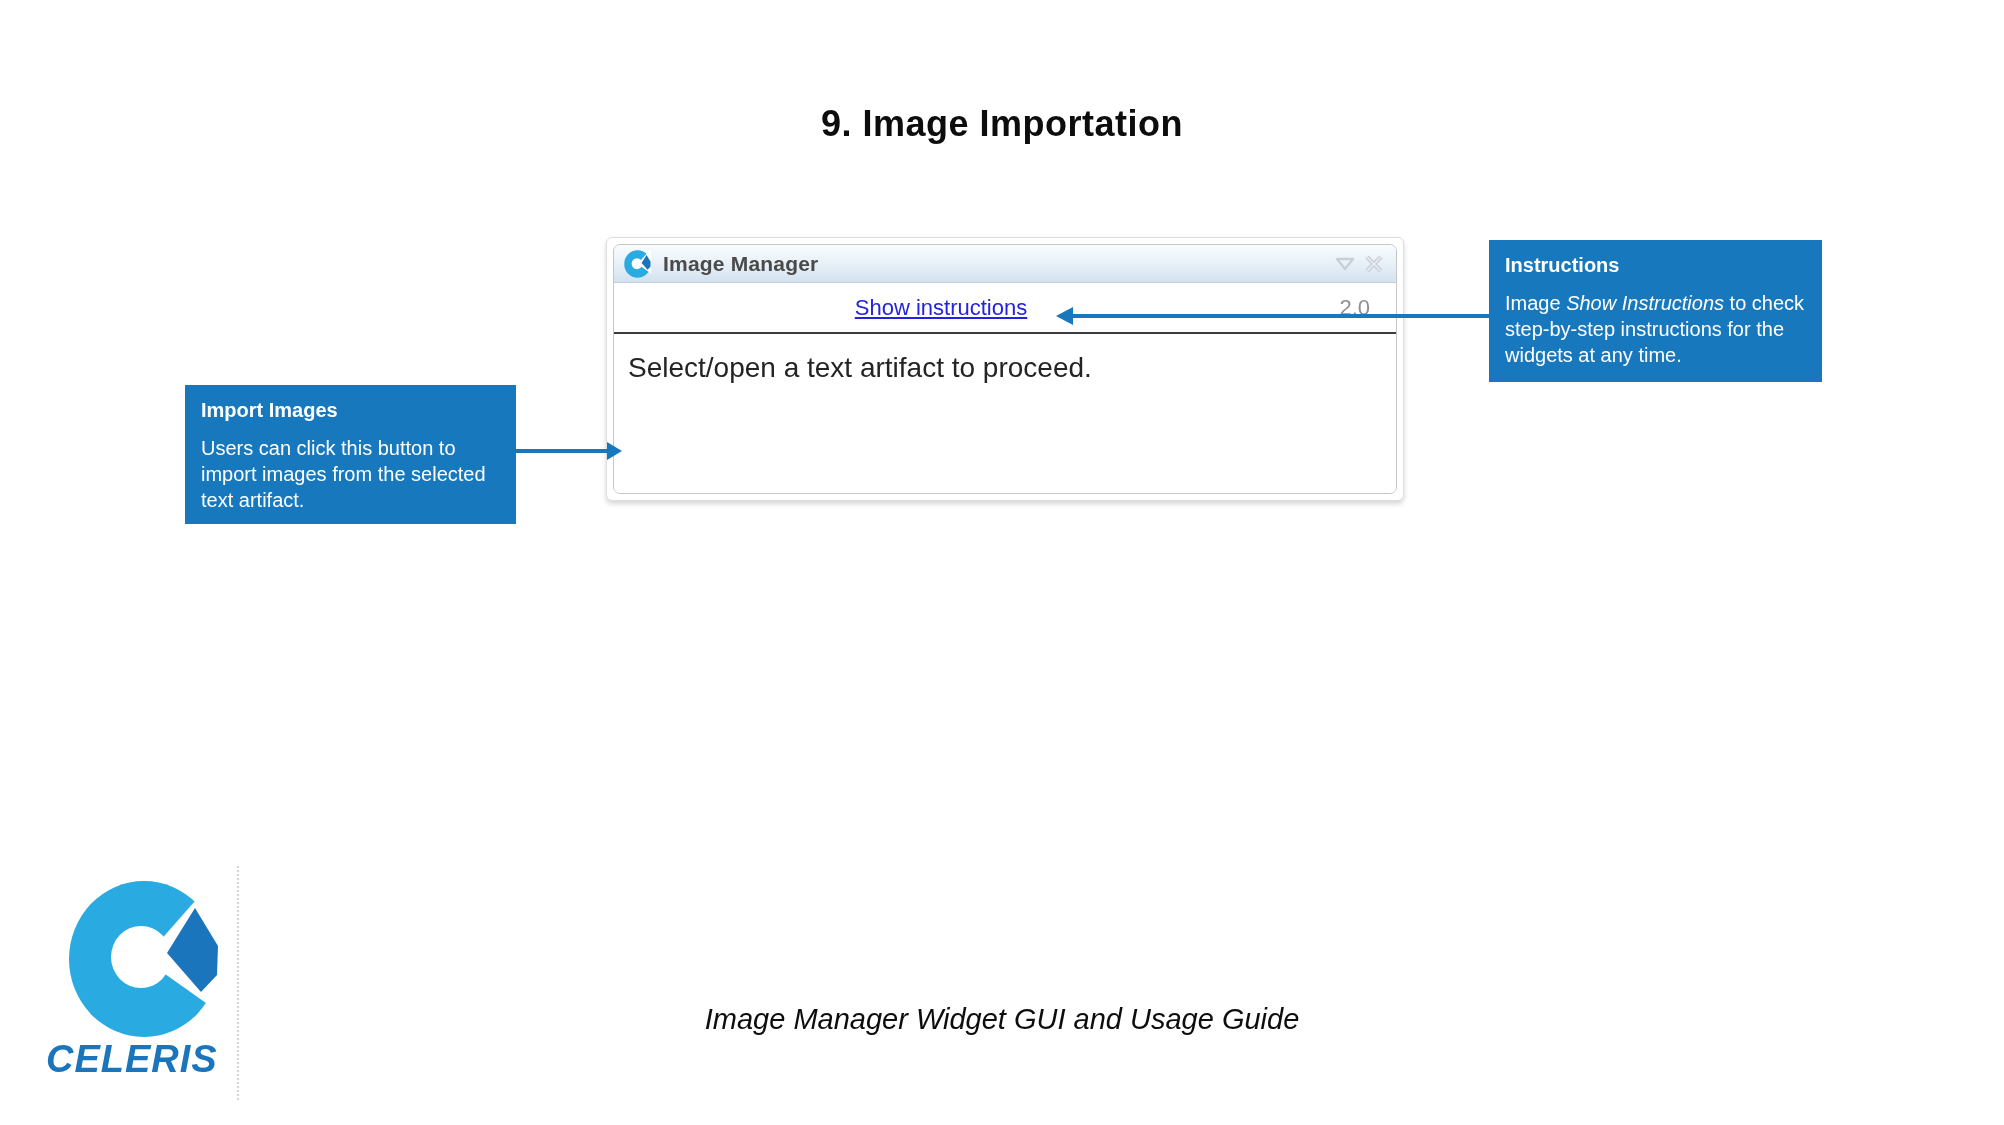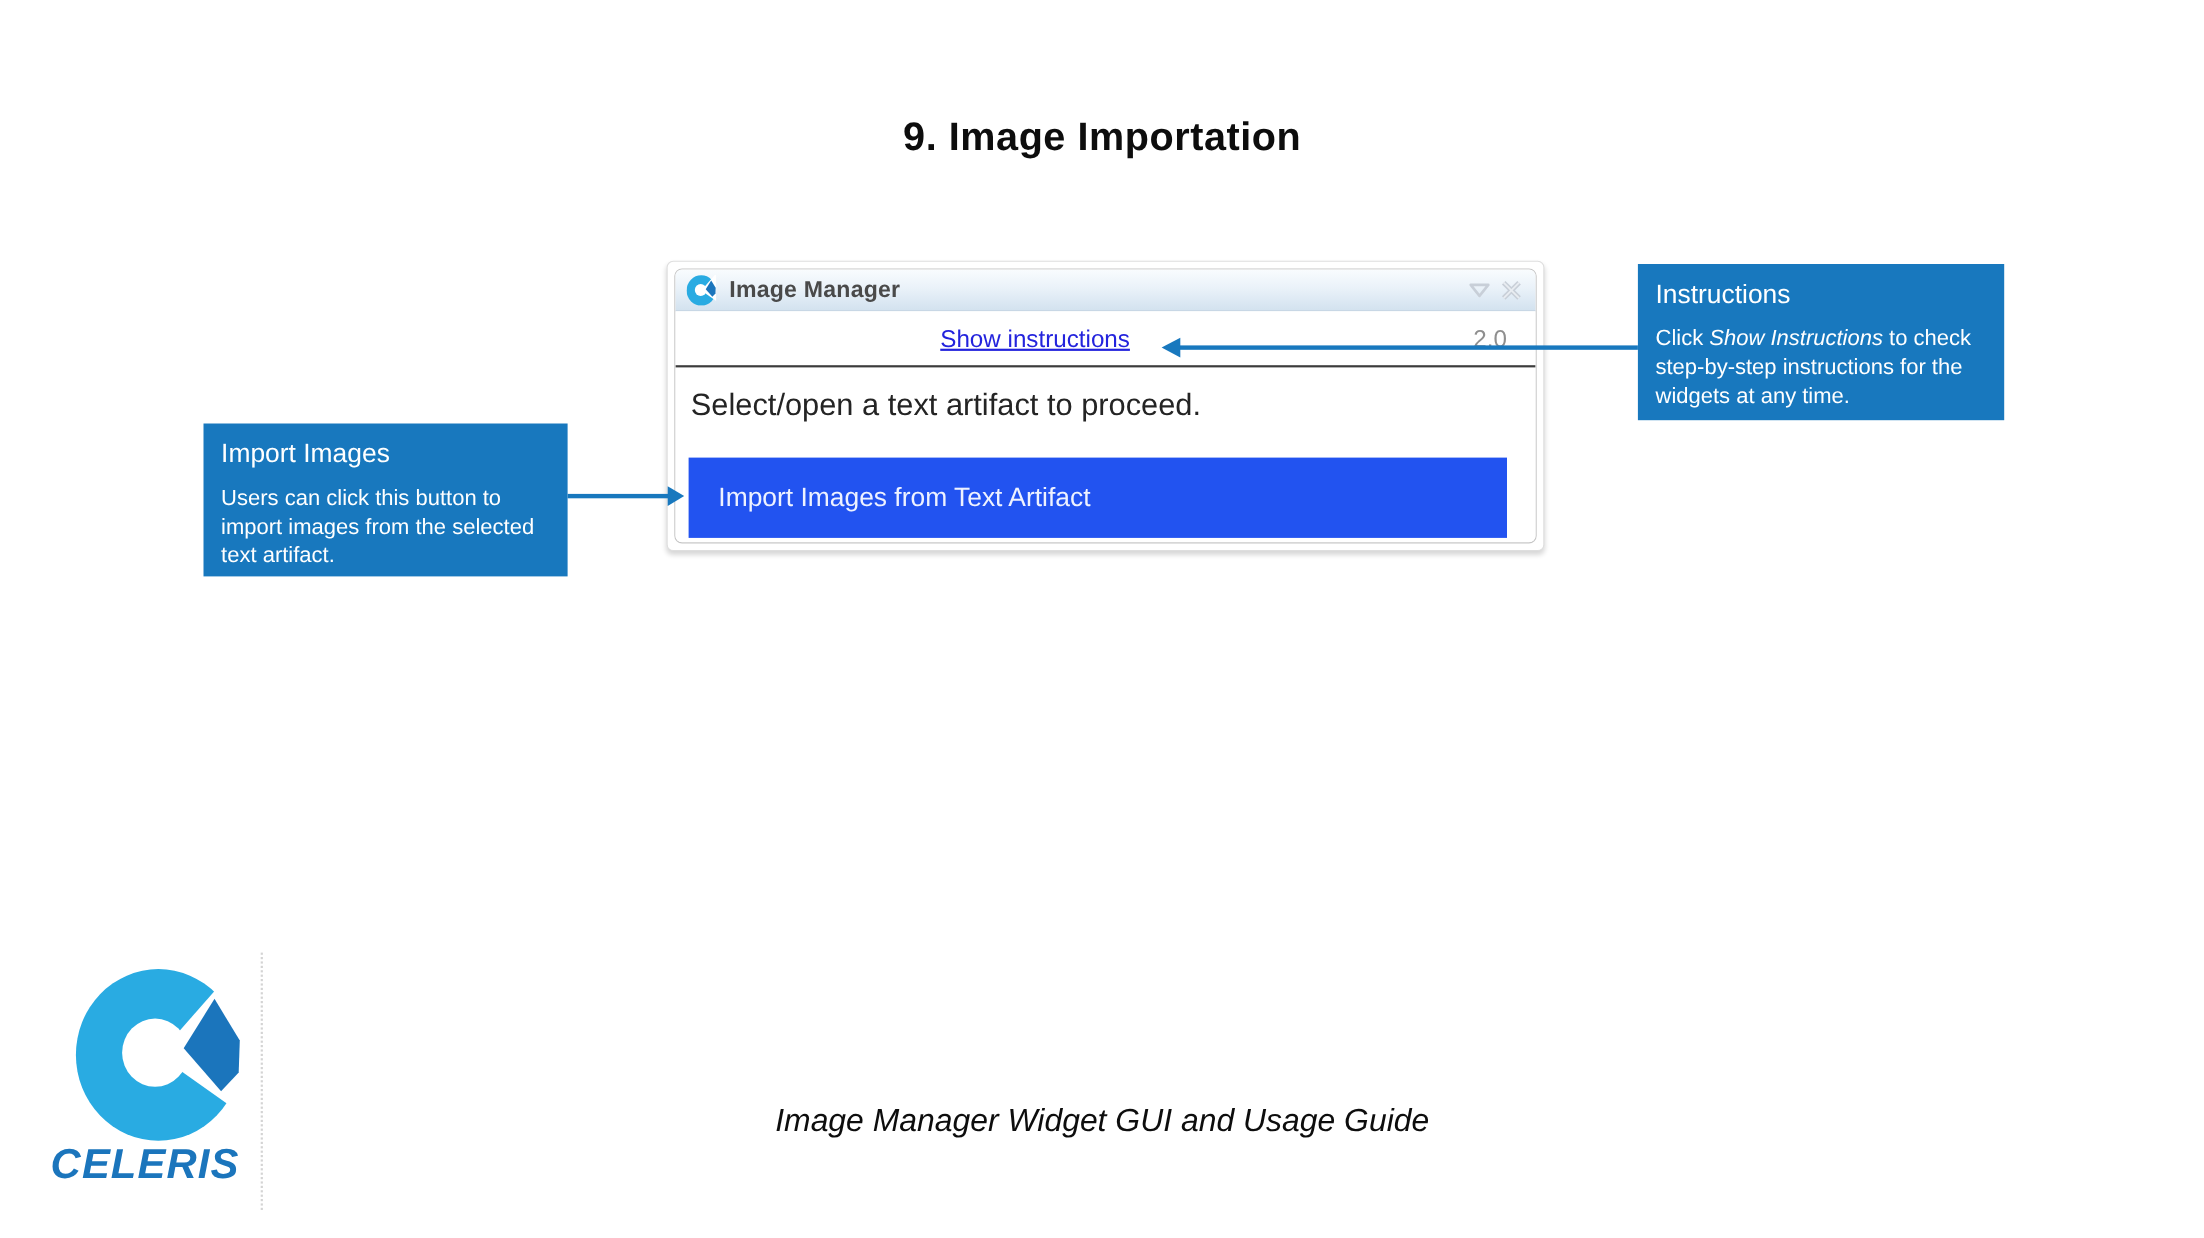--- a/index.html
+++ b/index.html
@@ -101,21 +101,21 @@
   
   .callout {
     position: absolute;
     background: #1878be;
     color: #ffffff;
     padding: 14px 16px;
     z-index: 3;
   }
   .callout-import { left: 185px; top: 385px; width: 331px; height: 139px; }
   .callout-instructions { left: 1489px; top: 240px; width: 333px; height: 142px; }
-  .callout-title { font-size: 24px; font-weight: normal; margin-bottom: 13px; }
+  .callout-title { font-size: 20px; font-weight: bold; margin-bottom: 13px; }
   .callout-body { font-size: 20px; line-height: 26px; }
   .callout-body em { font-style: italic; }
 
   
   .arrow-line { position: absolute; background: #1878be; height: 4px; z-index: 10; }
   .arrow-head { position: absolute; width: 0; height: 0; z-index: 10; }
 
   .import-arrow-line { left: 516px; top: 449px; width: 92px; }
   .import-arrow-head {
     left: 607px; top: 442px;
@@ -173,34 +173,33 @@
 
     <div class="instructions-row">
       <div class="link-center">
         <a class="show-instructions-link">Show instructions</a>
       </div>
       <span class="version-label">2.0</span>
     </div>
 
     <div class="widget-body">
       <div class="widget-message">Select/open a text artifact to proceed.</div>
-      <button class="import-button">Import Images from Text Artifact</button>
     </div>
 
   </div>
 </div>
 
 <div class="callout callout-import">
   <div class="callout-title">Import Images</div>
   <div class="callout-body">Users can click this button to import images from the selected text artifact.</div>
 </div>
 
 <div class="callout callout-instructions">
   <div class="callout-title">Instructions</div>
-  <div class="callout-body"><span>Click </span><em>Show Instructions</em><span> to check step-by-step instructions for the widgets at any time.</span></div>
+  <div class="callout-body"><span>Image </span><em>Show Instructions</em><span> to check step-by-step instructions for the widgets at any time.</span></div>
 </div>
 
 <div class="arrow-line import-arrow-line"></div>
 <div class="arrow-head import-arrow-head"></div>
 <div class="arrow-line instructions-arrow-line"></div>
 <div class="arrow-head instructions-arrow-head"></div>
 
 <svg class="brand-logo" viewBox="0 0 152 158" xmlns="http://www.w3.org/2000/svg">
   <ellipse cx="76" cy="79" rx="75" ry="78" fill="#29abe2"></ellipse>
   <polygon points="76,79 156,-12 173,148" fill="#ffffff"></polygon>

